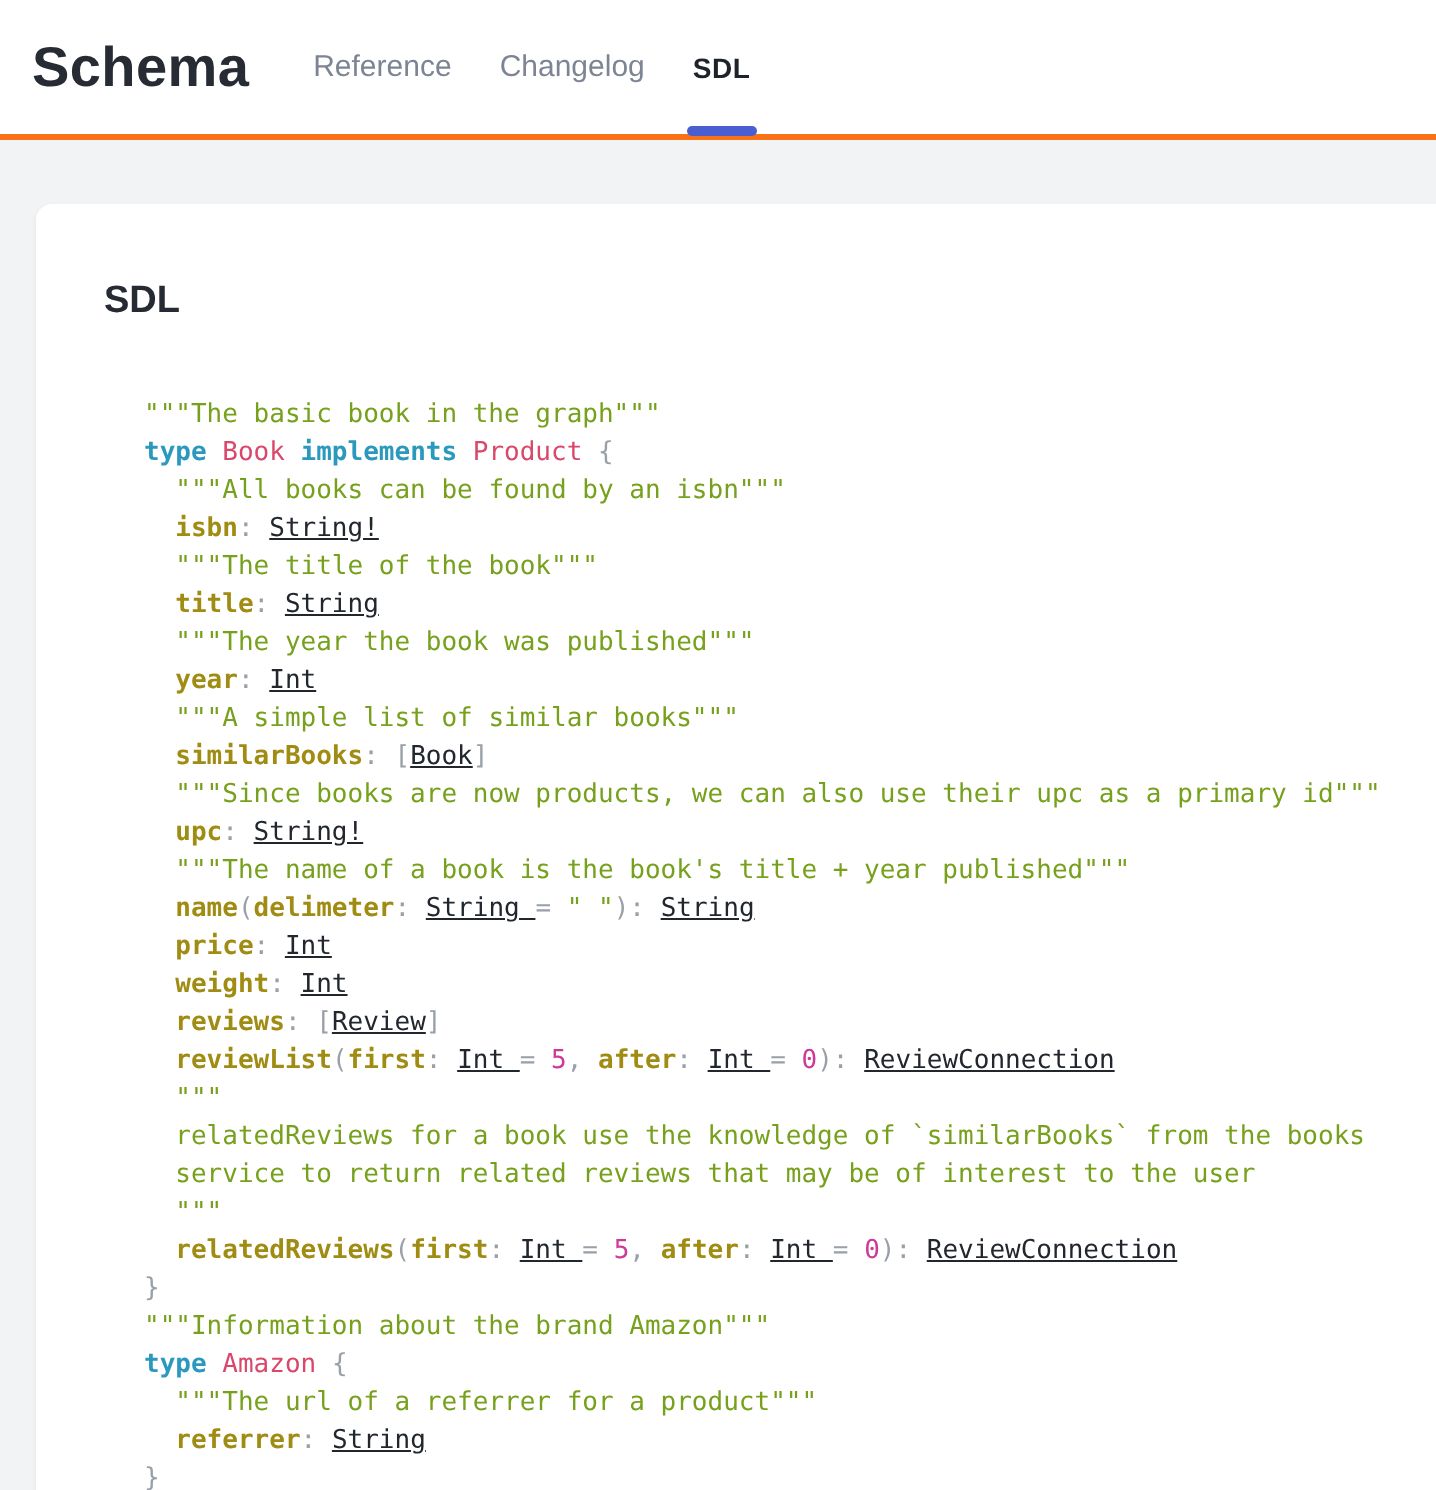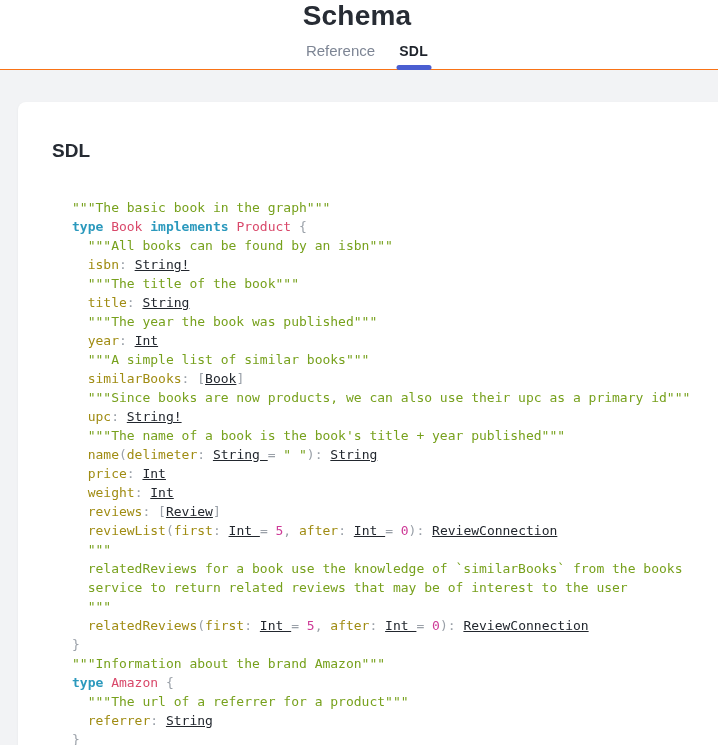--- a/index.html
+++ b/index.html
@@ -8,27 +8,26 @@
     width: 718px;
     height: 745px;
     overflow: hidden;
     background: var(--page_bg, #f2f3f5);
     font-family: "Liberation Sans", sans-serif;
   }
   
   .header {
     background: #ffffff;
     height: 70px;
-    border-bottom: 1px solid #f97316;
+    border-bottom: 3px solid #f97316;
     display: flex;
     align-items: center;
     padding-left: 16px;
     box-sizing: border-box;
     position: relative;
-    flex-direction: column;
   }
   .page-title {
     font-size: 28px;
     font-weight: 700;
     color: #272c34;
     margin: 0 20px 0 0;
     letter-spacing: 0.2px;
   }
   .tabs {
     display: flex;
@@ -88,34 +87,37 @@
     font-family: "DejaVu Sans Mono", "Liberation Mono", monospace;
     font-size: 13px;
     line-height: 19px;
     white-space: pre;
     color: var(--scalar, #22272e);
   }
   .code-line { height: 19px; }
   .tok-comment  { color: var(--comment,  #77a11d); }
   .tok-kw       { color: var(--keyword,  #2b99bd); font-weight: bold; }
   .tok-typename { color: var(--type_name,#d9486a); }
-  .tok-field    { color: var(--field,    #a08c13); }
+  .tok-field    { color: var(--field,    #a08c13); font-weight: bold; }
   .tok-scalar   { color: var(--scalar,   #22272e); text-decoration: underline; }
   .tok-punct    { color: var(--punct,    #9aa0a8); }
   .tok-number   { color: var(--number,   #ce3a97); }
   .tok-string   { color: var(--string,   #77a11d); }
 </style>
 </head>
 <body>
 
 <div class="header">
   <h1 class="page-title">Schema</h1>
   <div class="tabs">
       <div class="tab">
         <span>Reference</span>
+      </div>
+      <div class="tab">
+        <span>Changelog</span>
       </div>
       <div class="tab active">
         <span>SDL</span>
         <span class="tab-bar"></span>
       </div>
     </div>
 </div>
 
 <div class="page">
   <div class="card">

